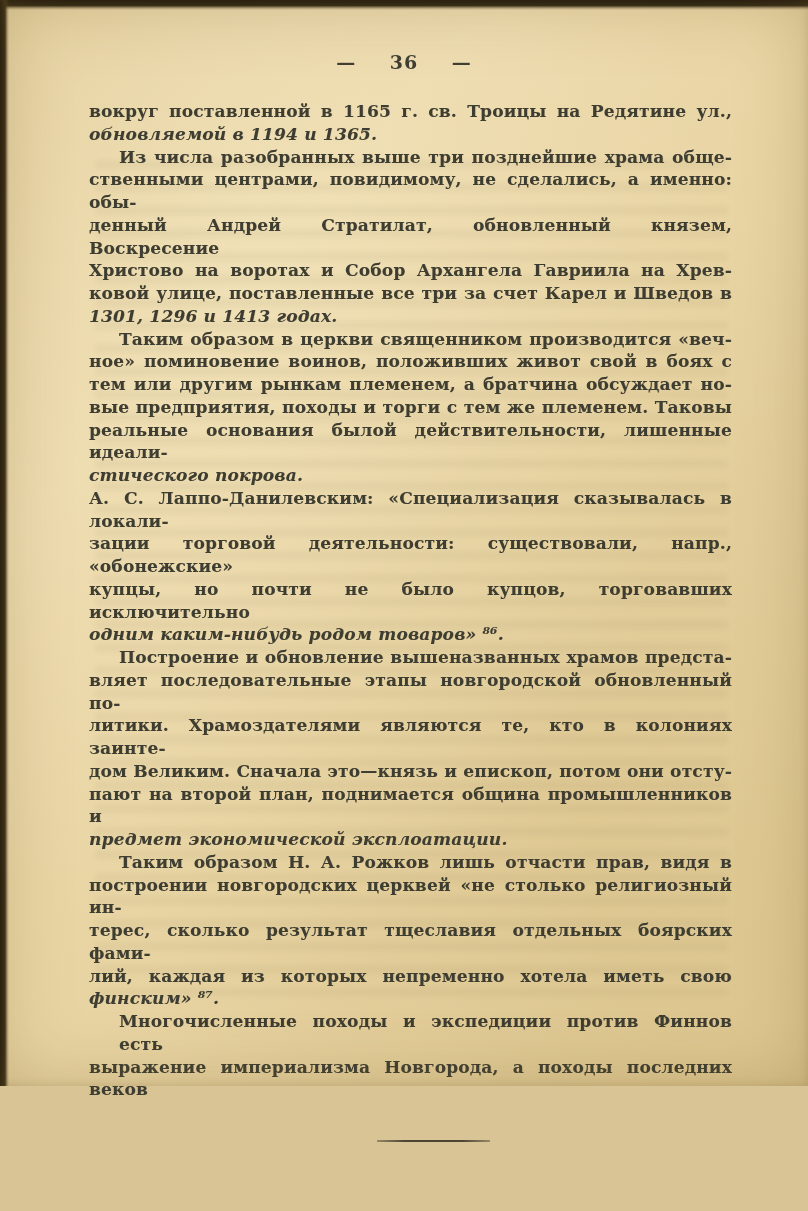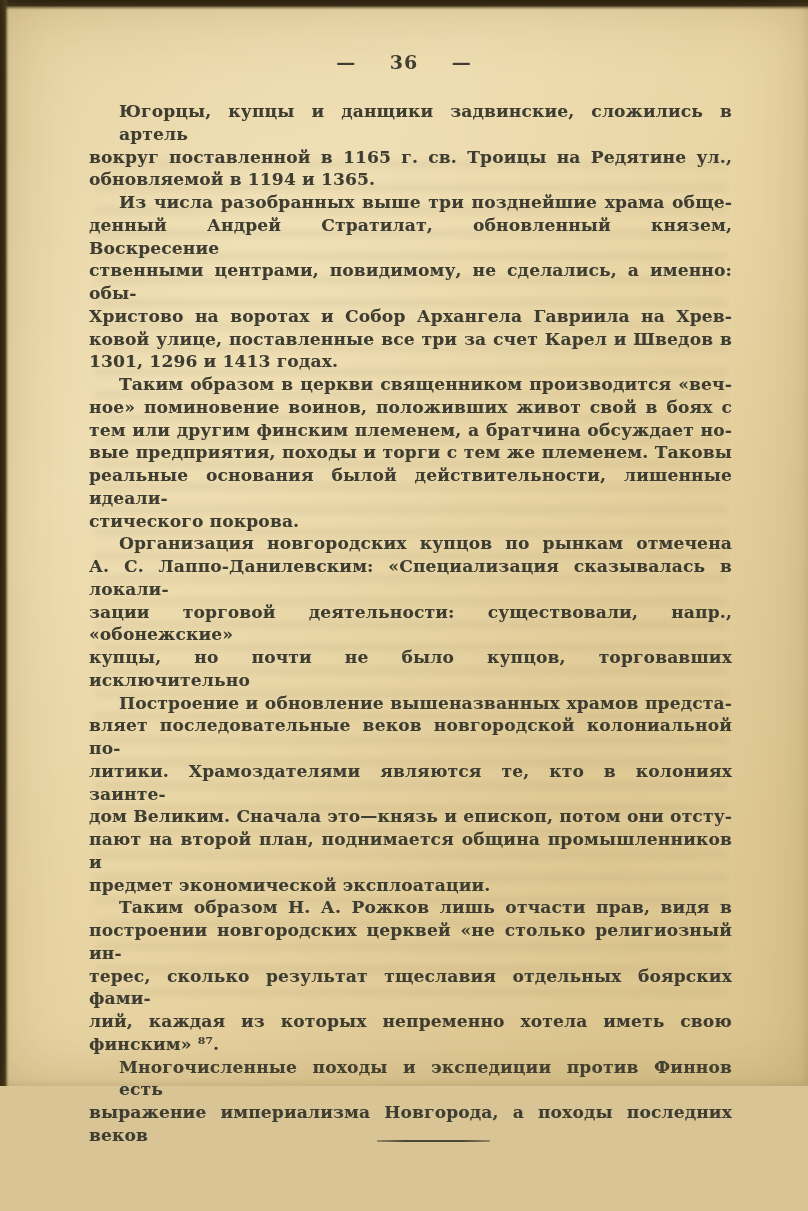--- a/index.html
+++ b/index.html
@@ -74,21 +74,21 @@
     font-weight: bold;
     letter-spacing: 0.2px;
     text-shadow: 0.4px 0.4px 0.6px rgba(62,61,49,0.25);
   }
   .paragraph { margin: 0; }
   .line {
     text-align: justify;
     text-align-last: justify;
   }
   .line.first { padding-left: 30px; }
-  .line.last { text-align-last: left; }
+  .line.last { text-align-last: left; font-style: italic; }
   .footnote-rule {
     position: absolute;
     top: 1140px;
     left: 377px;
     width: 113px;
     height: 2px;
     background: linear-gradient(to right, rgba(72,64,44,0.45), #4c4534 25%, #4c4534 75%, rgba(72,64,44,0.45));
   }
 </style>
 </head>
@@ -97,53 +97,52 @@
 <div class="page">
   <div class="bleed-through"></div>
   <div class="edge-top"></div>
   <div class="edge-left"></div>
 
   <div class="page-header">— 36 —</div>
 
   <div class="text-block">
 
     <div class="paragraph">
-      <div class="line first">Югорцы, купцы и данщики задвинские, сложились в артель</div>
       <div class="line">вокруг поставленной в 1165 г. св. Троицы на Редятине ул.,</div>
       <div class="line last">обновляемой в 1194 и 1365.</div>
     </div>
 
     <div class="paragraph">
       <div class="line first">Из числа разобранных выше три позднейшие храма обще-</div>
+      <div class="line">ственными центрами, повидимому, не сделались, а именно: обы-</div>
       <div class="line">денный Андрей Стратилат, обновленный князем, Воскресение</div>
-      <div class="line">ственными центрами, повидимому, не сделались, а именно: обы-</div>
       <div class="line">Христово на воротах и Собор Архангела Гавриила на Хрев-</div>
       <div class="line">ковой улице, поставленные все три за счет Карел и Шведов в</div>
       <div class="line last">1301, 1296 и 1413 годах.</div>
     </div>
 
     <div class="paragraph">
       <div class="line first">Таким образом в церкви священником производится «веч-</div>
       <div class="line">ное» поминовение воинов, положивших живот свой в боях с</div>
-      <div class="line">тем или другим финским племенем, а братчина обсуждает но-</div>
+      <div class="line">тем или другим рынкам племенем, а братчина обсуждает но-</div>
       <div class="line">вые предприятия, походы и торги с тем же племенем. Таковы</div>
       <div class="line">реальные основания былой действительности, лишенные идеали-</div>
       <div class="line last">стического покрова.</div>
     </div>
 
     <div class="paragraph">
-      <div class="line first">Организация новгородских купцов по рынкам отмечена</div>
       <div class="line">А. С. Лаппо-Данилевским: «Специализация сказывалась в локали-</div>
       <div class="line">зации торговой деятельности: существовали, напр., «обонежские»</div>
       <div class="line">купцы, но почти не было купцов, торговавших исключительно</div>
+      <div class="line last">одним каким-нибудь родом товаров» ⁸⁶.</div>
     </div>
 
     <div class="paragraph">
       <div class="line first">Построение и обновление вышеназванных храмов предста-</div>
-      <div class="line">вляет последовательные веков новгородской колониальной по-</div>
+      <div class="line">вляет последовательные этапы новгородской обновленный по-</div>
       <div class="line">литики. Храмоздателями являются те, кто в колониях заинте-</div>
       <div class="line">дом Великим. Сначала это—князь и епископ, потом они отсту-</div>
       <div class="line">пают на второй план, поднимается община промышленников и</div>
       <div class="line last">предмет экономической эксплоатации.</div>
     </div>
 
     <div class="paragraph">
       <div class="line first">Таким образом Н. А. Рожков лишь отчасти прав, видя в</div>
       <div class="line">построении новгородских церквей «не столько религиозный ин-</div>
       <div class="line">терес, сколько результат тщеславия отдельных боярских фами-</div>

